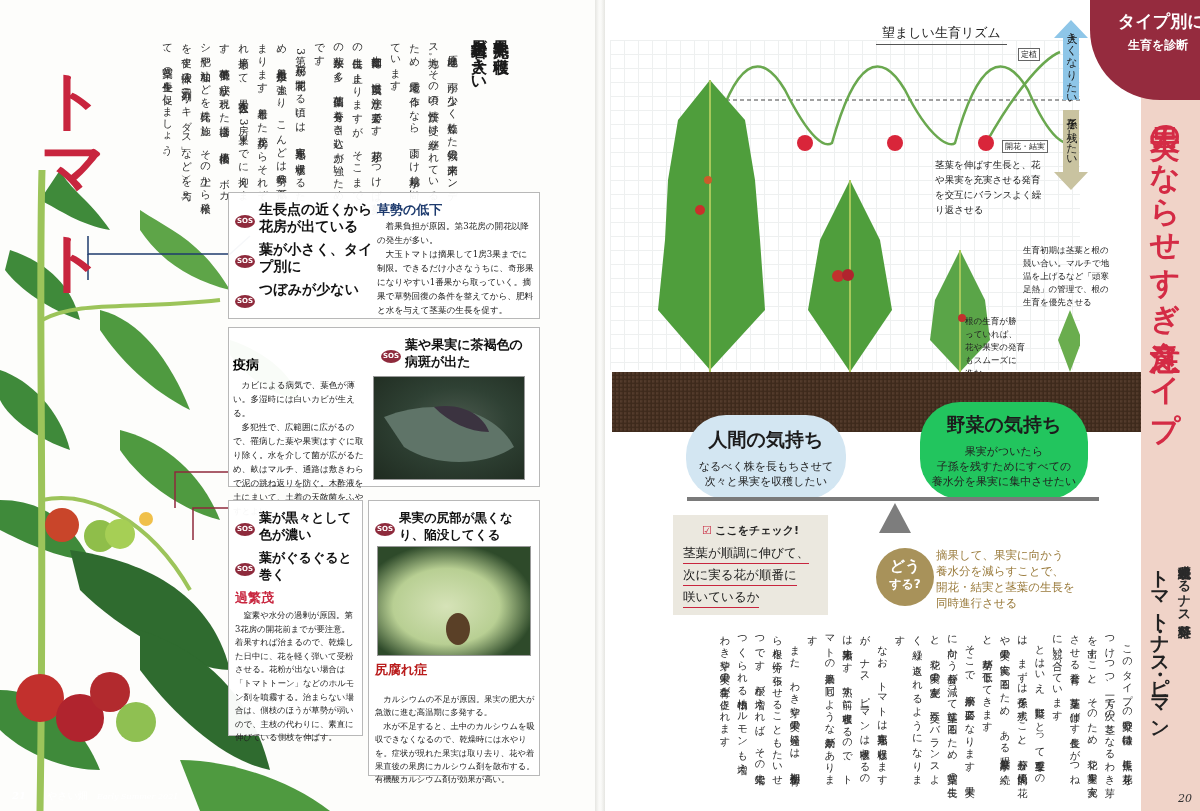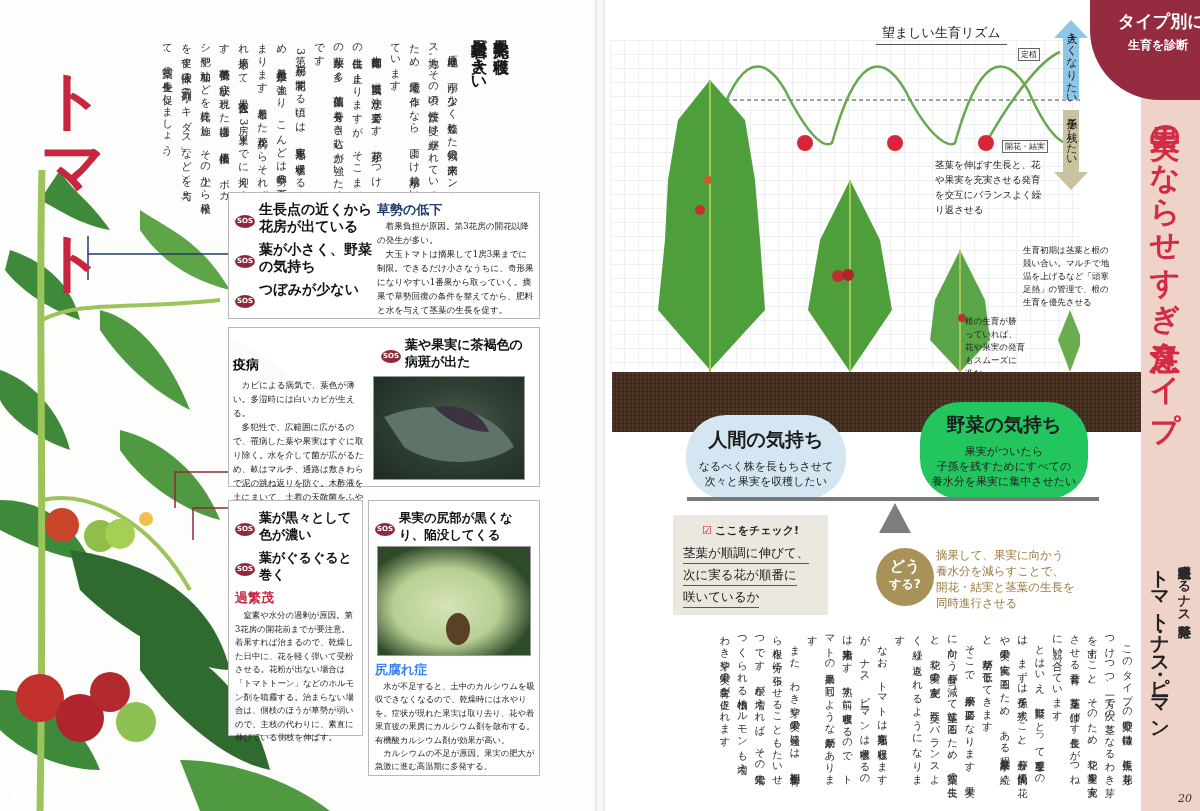--- a/index.html
+++ b/index.html
@@ -102,21 +102,21 @@
   </div>
 
   <div class="box" style="left:228px;top:192px;width:312px;height:127px">
     <div style="position:absolute;left:6px;top:8px;width:140px">
       <div class="sos-row">
           <span class="sos">SOS</span>
           <span class="sos-text">生長点の近くから花房が出ている</span>
         </div>
       <div class="sos-row">
           <span class="sos">SOS</span>
-          <span class="sos-text">葉が小さく、野菜の気持ち</span>
+          <span class="sos-text">葉が小さく、タイプ別に</span>
         </div>
       <div class="sos-row">
           <span class="sos">SOS</span>
           <span class="sos-text">つぼみが少ない</span>
         </div>
     </div>
     <div style="position:absolute;left:148px;top:8px;width:158px">
       <div class="box-title" style="color:#1e3b6e">草勢の低下</div>
       <p class="box-body">着果負担が原因。第3花房の開花以降の発生が多い。</p>
       <p class="box-body">大玉トマトは摘果して1房3果までに制限。できるだけ小さなうちに、奇形果になりやすい1番果から取っていく。摘果で草勢回復の条件を整えてから、肥料と水を与えて茎葉の生長を促す。</p>
@@ -166,23 +166,23 @@
           <span class="sos">SOS</span>
           <span class="sos-text" style="font-size:12.5px">果実の尻部が黒くなり、陥没してくる</span>
         </div>
     </div>
     <div class="photo" style="left:8px;top:45px;width:154px;height:110px;background:radial-gradient(ellipse at 45% 55%,#d6e3b8 0,#b8cf93 45%,#2e4a2a 75%)">
       <svg width="154" height="110" viewBox="0 0 154 110">
           <ellipse cx="80" cy="82" rx="12" ry="16" fill="#5a4027"></ellipse>
         </svg>
     </div>
     <div style="position:absolute;left:6px;top:160px;width:160px">
-      <div class="box-title" style="color:#3b82f6;margin-bottom:1px">尻腐れ症</div>
+      <div class="box-title" style="color:#b91c1c;margin-bottom:14px">尻腐れ症</div>
+      <p class="box-body" style="font-size:8.3px;line-height:13.4px">カルシウムの不足が原因。果実の肥大が急激に進む高温期に多発する。</p>
       <p class="box-body" style="font-size:8.3px;line-height:13.4px">水が不足すると、土中のカルシウムを吸収できなくなるので、乾燥時には水やりを。症状が現れた果実は取り去り、花や着果直後の果房にカルシウム剤を散布する。有機酸カルシウム剤が効果が高い。</p>
-      <p class="box-body" style="font-size:8.3px;line-height:13.4px">カルシウムの不足が原因。果実の肥大が急激に進む高温期に多発する。</p>
     </div>
   </div>
 
   <div class="footer-l">
     <b>21</b>
     <span>やさい畑</span>
     <i style="font-size:8px;margin-left:6px">Early Summer 2021</i>
   </div>
 </div>
 

